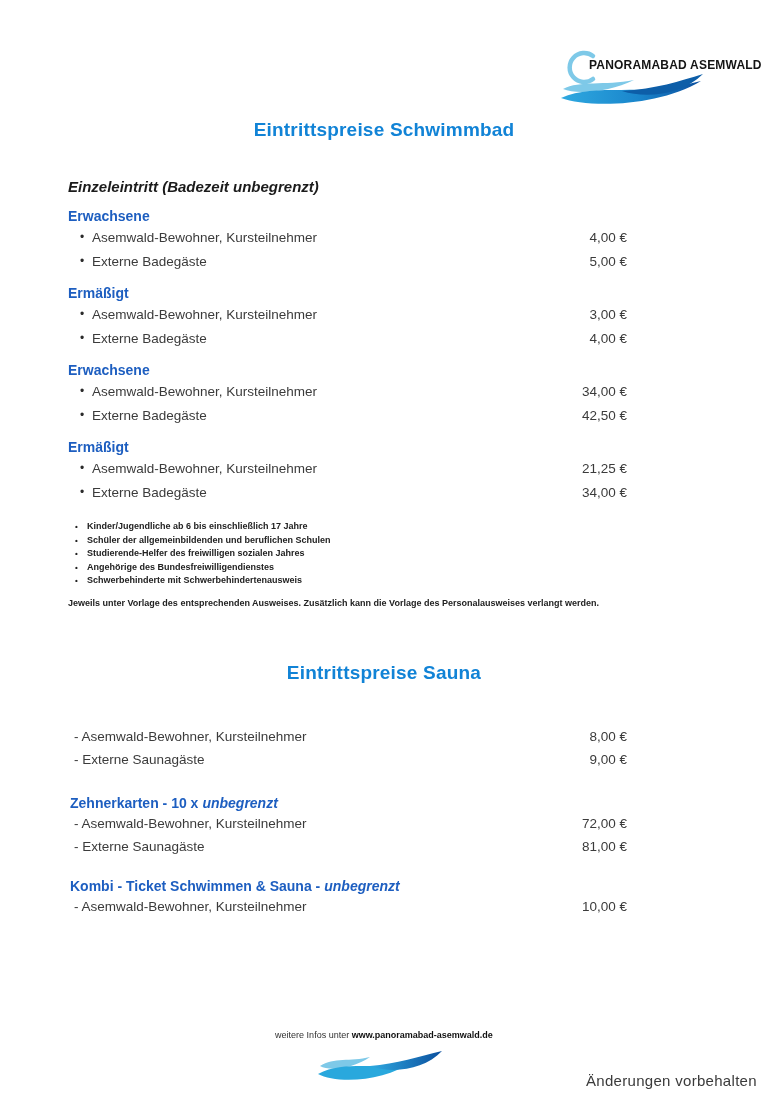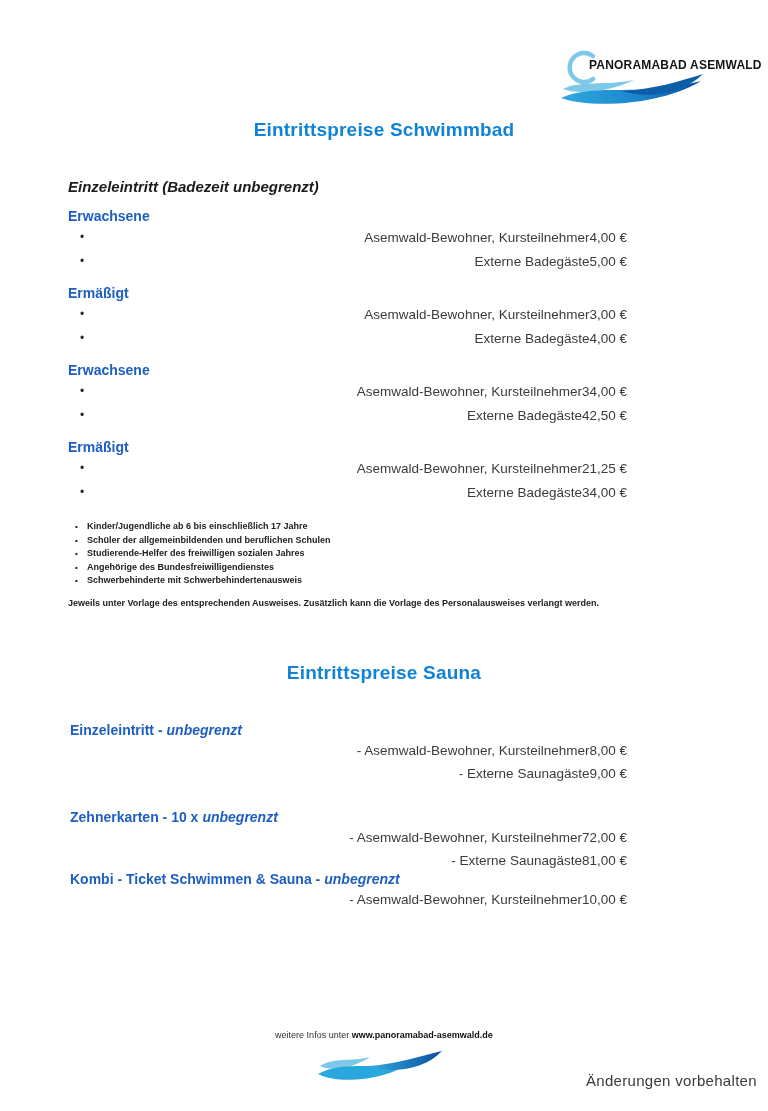--- a/index.html
+++ b/index.html
@@ -34,37 +34,37 @@
   .subsection-heading.mt { margin-top:28px; }
   .group-heading {
     margin-top:13px; font-size:14px; font-weight:700; color:#1d5ec0;
   }
   .row {
     display:flex; align-items:center; height:22px; margin-top:2px;
     font-size:13.5px; color:#3b3b3b;
   }
   .row:first-of-type { margin-top:4px; }
   .row .marker { width:12px; margin-left:12px; font-size:12px; color:#2b2b2b; }
-  .row .lbl { flex:1;text-align:right; }
+  .row .lbl { flex:1; }
   .row .lbl.dashed { margin-left:4px; }
   .row .price { text-align:right; white-space:nowrap; }
 
   
   .notes { margin-top:17px; font-size:9px; font-weight:700; color:#222; width:545px; }
   .notes .note-line { line-height:12px; }
   .notes .note-bullet { display:flex; line-height:13.5px; }
   .notes .note-bullet .marker { width:12px; margin-left:7px; font-size:8px; }
   .notes .outro { margin-top:9px; line-height:12px; }
 
   
   .sauna-content { position:absolute; left:70px; top:722px; width:557px; }
   .sauna-heading { font-size:14px; font-weight:700; color:#1d5ec0; }
   .sauna-heading .it { font-style:italic; margin-left:4px; }
   .sauna-heading.gap1 { margin-top:25px; }
-  .sauna-heading.gap2 { }
+  .sauna-heading.gap2 { margin-top:21px; }
   .sauna-content .row { height:21px; }
 
   
   .footer-info {
     position:absolute; top:1030px; left:0; width:768px; text-align:center;
     font-size:9px; color:#333;
   }
   .footer-info b { font-weight:700; color:#111; }
   .footer-wave { position:absolute; top:1049px; left:316px; }
   .disclaimer {
@@ -171,23 +171,20 @@
         <span>Schwerbehinderte mit Schwerbehindertenausweis</span>
       </div>
       <div class="outro">Jeweils unter Vorlage des entsprechenden Ausweises. Zusätzlich kann die Vorlage des Personalausweises verlangt werden.</div>
     </div>
   </div>
 
   <div class="doc-title" id="sauna-title">Eintrittspreise Sauna</div>
 
   <div class="sauna-content">
 
-    <div class="sauna-heading">
-      <span>Einzeleintritt -</span><span class="it">unbegrenzt</span>
-    </div>
     <div class="row">
       <span class="lbl dashed">- Asemwald-Bewohner, Kursteilnehmer</span>
       <span class="price">8,00 €</span>
     </div>
     <div class="row">
       <span class="lbl dashed">- Externe Saunagäste</span>
       <span class="price">9,00 €</span>
     </div>
 
     <div class="sauna-heading gap1">

